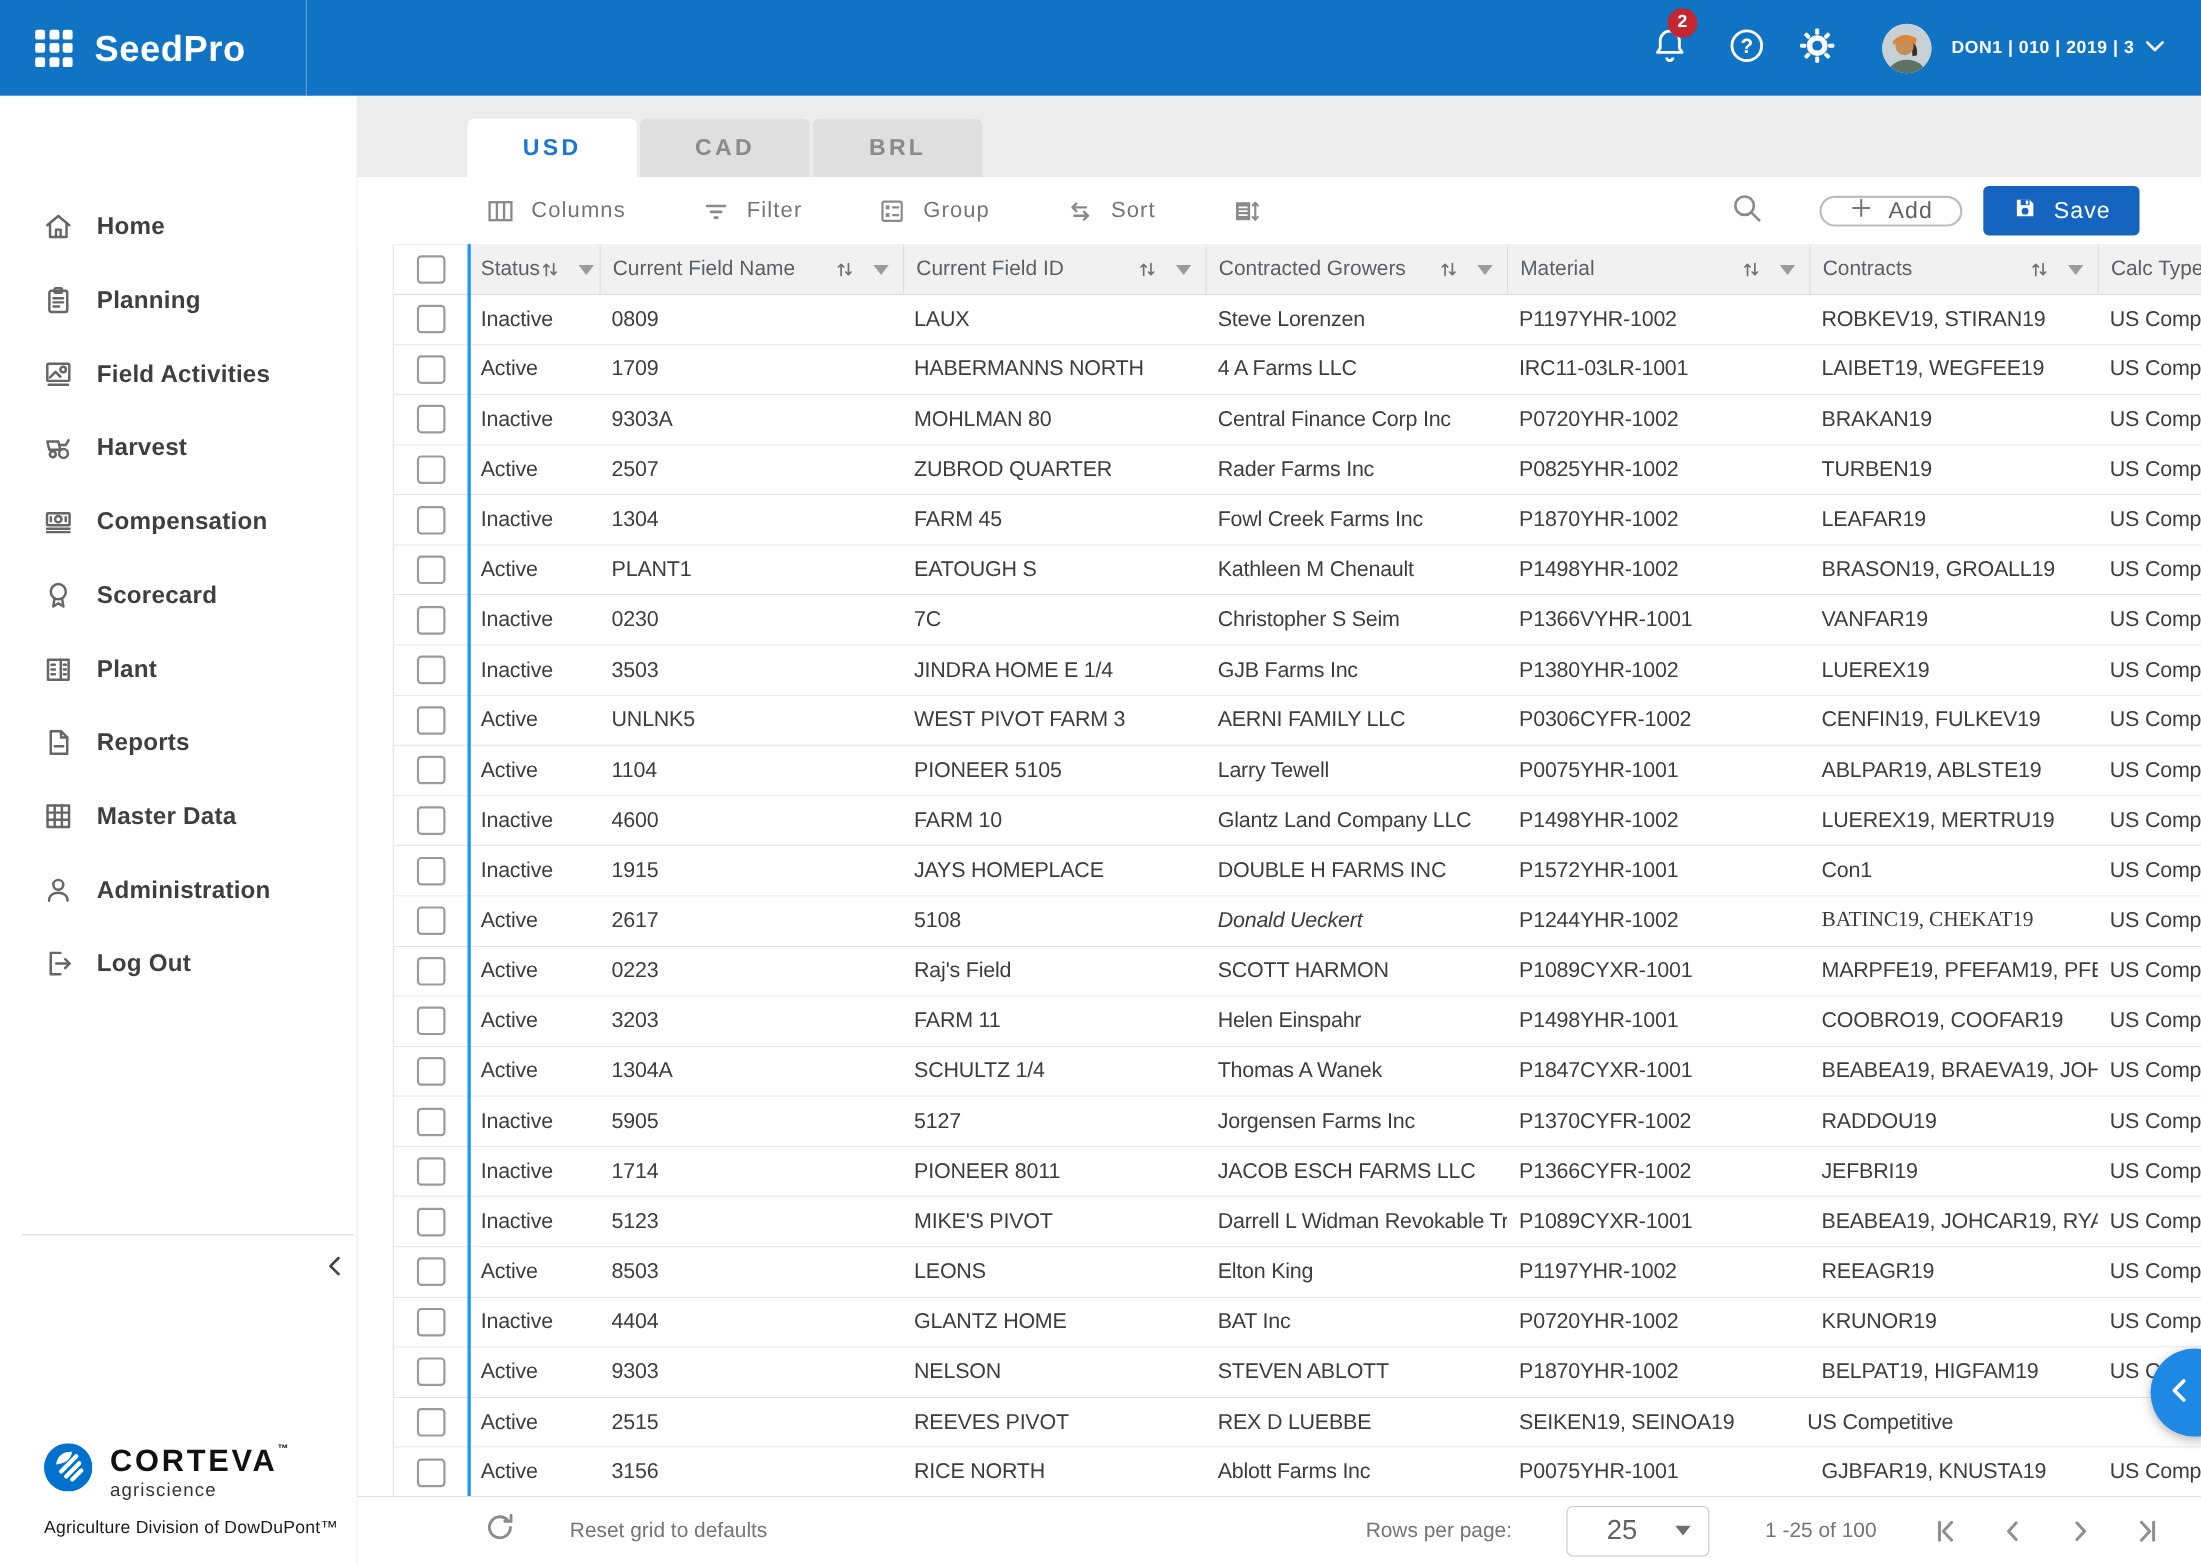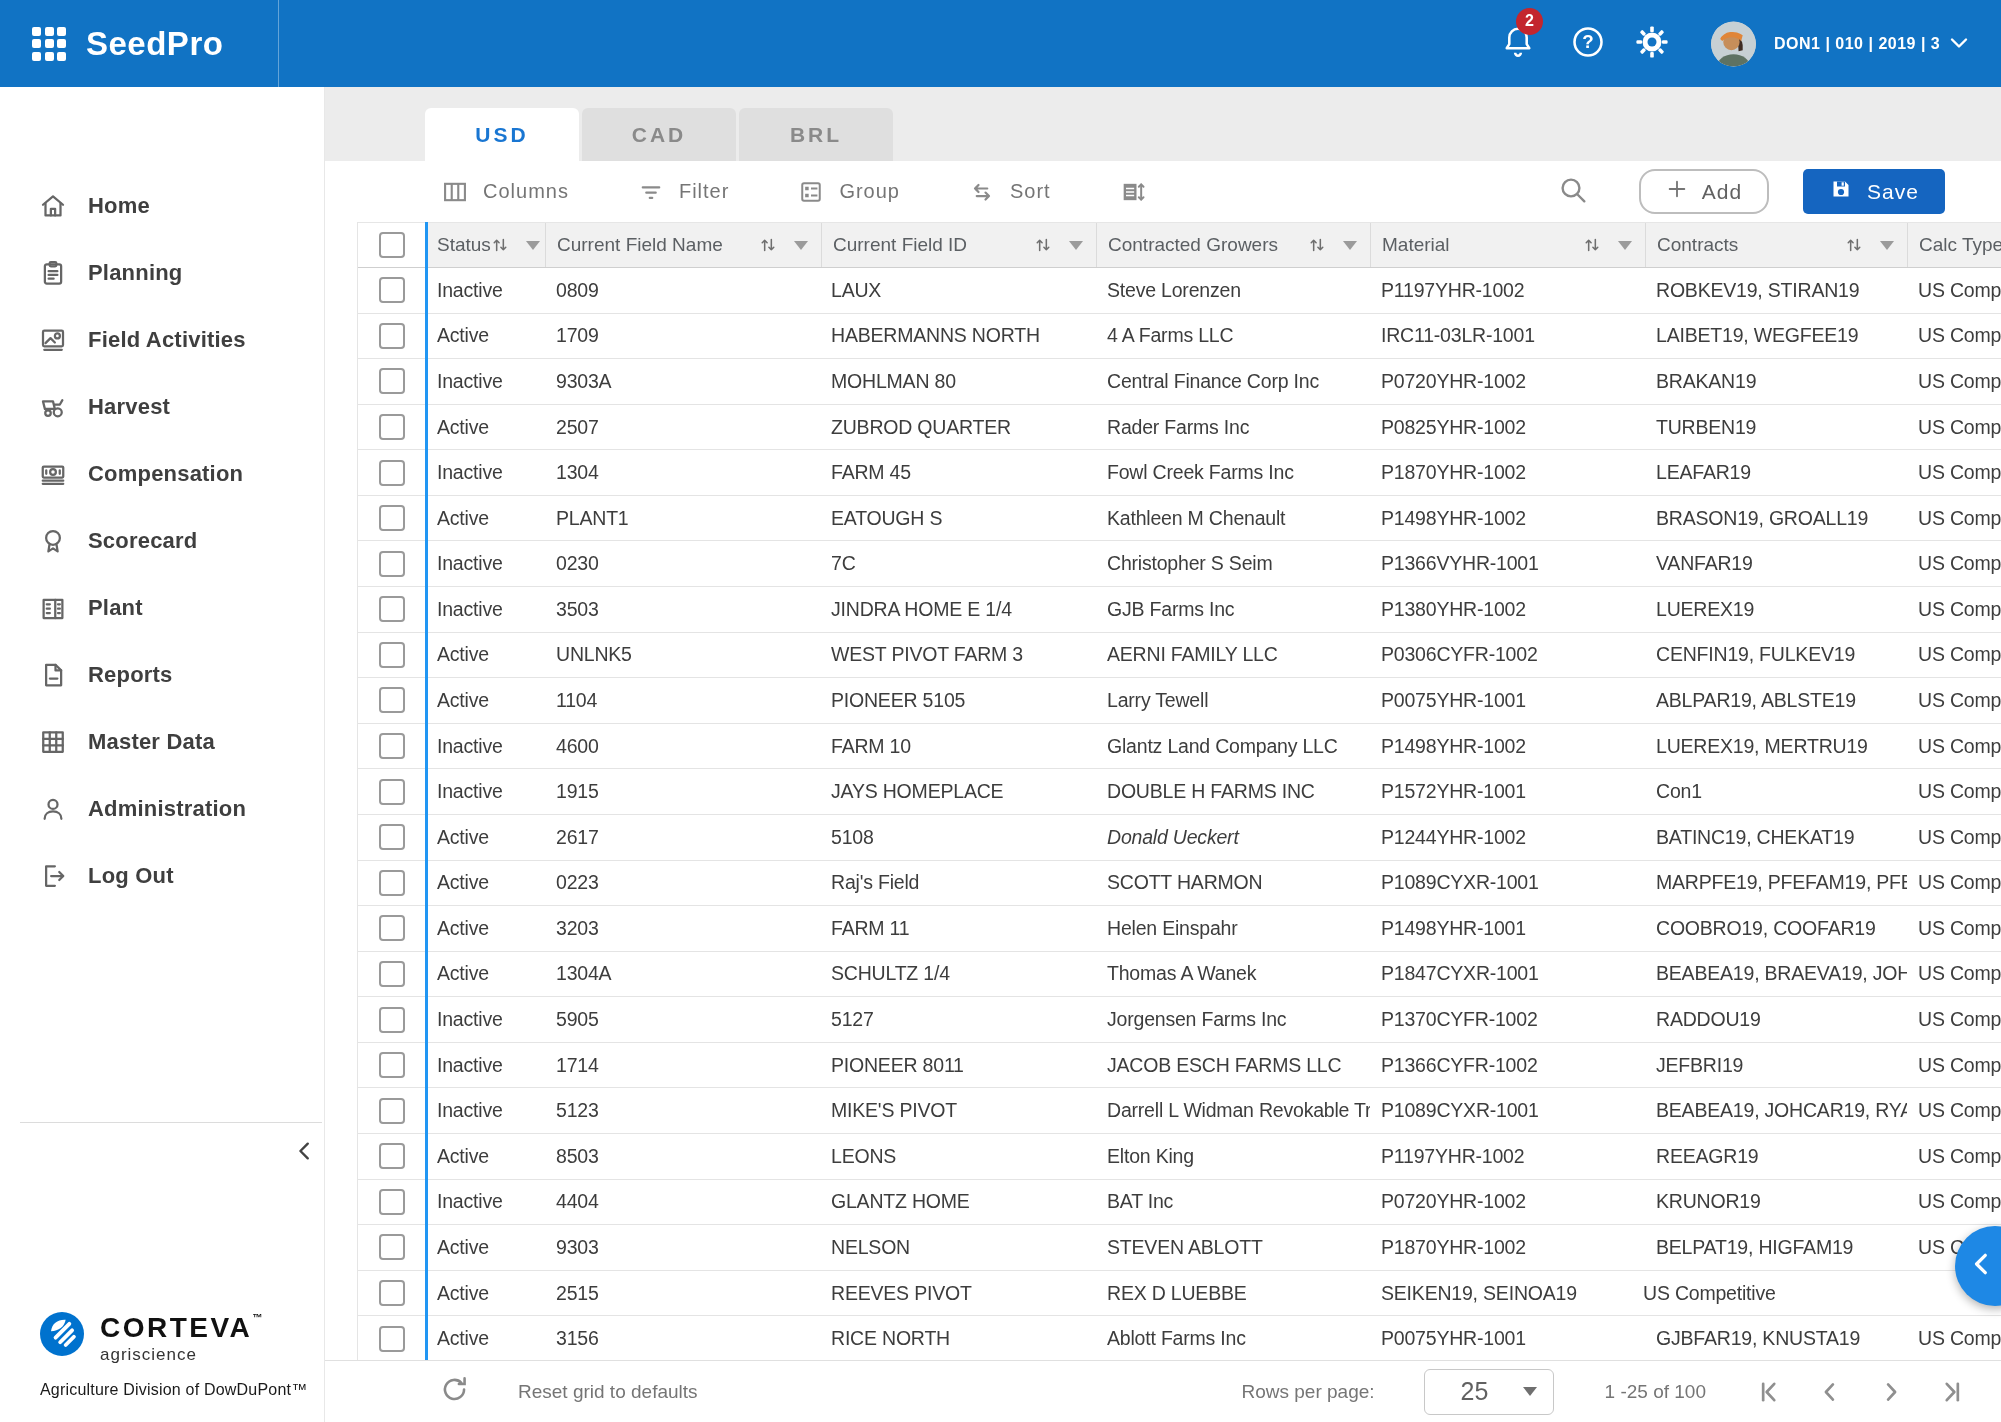--- a/index.html
+++ b/index.html
@@ -52,22 +52,22 @@
   .tab{width:154px;height:53px;display:flex;align-items:center;justify-content:center;
        font-size:21px;font-weight:bold;letter-spacing:3px;border-radius:6px 6px 0 0;
        background:#DFDFDF;color:#8A8A8A;cursor:pointer}
   .tab.active{background:#fff;color:var(--tab-active)}
 
   .toolbar{position:absolute;left:0;top:74px;right:0;height:61px;background:#fff;display:flex;align-items:center}
   .tb-left{display:flex;align-items:center;gap:56px;padding-left:110px}
   .tb-btn{display:flex;align-items:center;gap:14px;font-size:20px;color:#757575;letter-spacing:1px;cursor:pointer;background:none;border:none;font-family:inherit}
   .tb-right{margin-left:auto;display:flex;align-items:center;padding-right:56px}
   .search-btn{margin-right:50px;cursor:pointer;display:flex}
-  .add-btn{width:130px;height:45px;border:2px solid #BDBDBD;border-radius:16px;background:#fff;color:#616161;
-           font-size:21px;letter-spacing:1px;display:flex;align-items:center;justify-content:center;gap:14px;cursor:pointer;font-family:inherit;margin-right:34px}
+  .add-btn{width:130px;height:28px;border:2px solid #BDBDBD;border-radius:16px;background:#fff;color:#616161;
+           font-size:21px;letter-spacing:1px;display:flex;align-items:center;justify-content:center;gap:14px;cursor:pointer;font-family:inherit;margin-right:19px}
   .save-btn{width:142px;height:45px;border:none;border-radius:5px;background:var(--save);color:#fff;
             font-size:21px;letter-spacing:1px;display:flex;align-items:center;justify-content:center;gap:14px;cursor:pointer;font-family:inherit}
 
   
   .grid{position:absolute;left:32px;top:135px;right:0;bottom:62px;overflow:hidden;border-left:1px solid #E5E5E5}
   .grid-head{display:flex;height:46px;border-top:1px solid #E6E6E6;border-bottom:1px solid #CFCFCF}
   .hc-check{width:68px;background:#fff;display:flex;align-items:center;justify-content:center;flex:none}
   .h-cell{background:#F1F1F1;display:flex;align-items:center;padding-left:11px;font-size:19px;color:#5b5f63;flex:none;overflow:hidden;white-space:nowrap}
   .h-cell.sep{border-left:1px solid #DBDBDB}
   .sorticons{margin-left:auto;display:flex;align-items:center;gap:17px;padding-right:13px;flex:none}
@@ -636,21 +636,21 @@
         </div>
         <div class="t-row">
           <div class="c-check">
             <span class="checkbox"></span>
           </div>
           <div class="t-cell" style="width: 119px;">Active</div>
           <div class="t-cell" style="width: 275px;">2617</div>
           <div class="t-cell" style="width: 276px;">5108</div>
           <div class="t-cell" style="width: 274px; font-style: italic;">Donald Ueckert</div>
           <div class="t-cell" style="width: 275px;">P1244YHR-1002</div>
-          <div class="t-cell" style="width: 262px;">BATINC19, CHEKAT19</div>
+          <div class="t-cell" style="width: 262px; font-family: Liberation Serif, serif;">BATINC19, CHEKAT19</div>
           <div class="t-cell" style="width: 240px;">US Competitive</div>
         </div>
         <div class="t-row">
           <div class="c-check">
             <span class="checkbox"></span>
           </div>
           <div class="t-cell" style="width: 119px;">Active</div>
           <div class="t-cell" style="width: 275px;">0223</div>
           <div class="t-cell" style="width: 276px;">Raj's Field</div>
           <div class="t-cell" style="width: 274px;">SCOTT HARMON</div>

